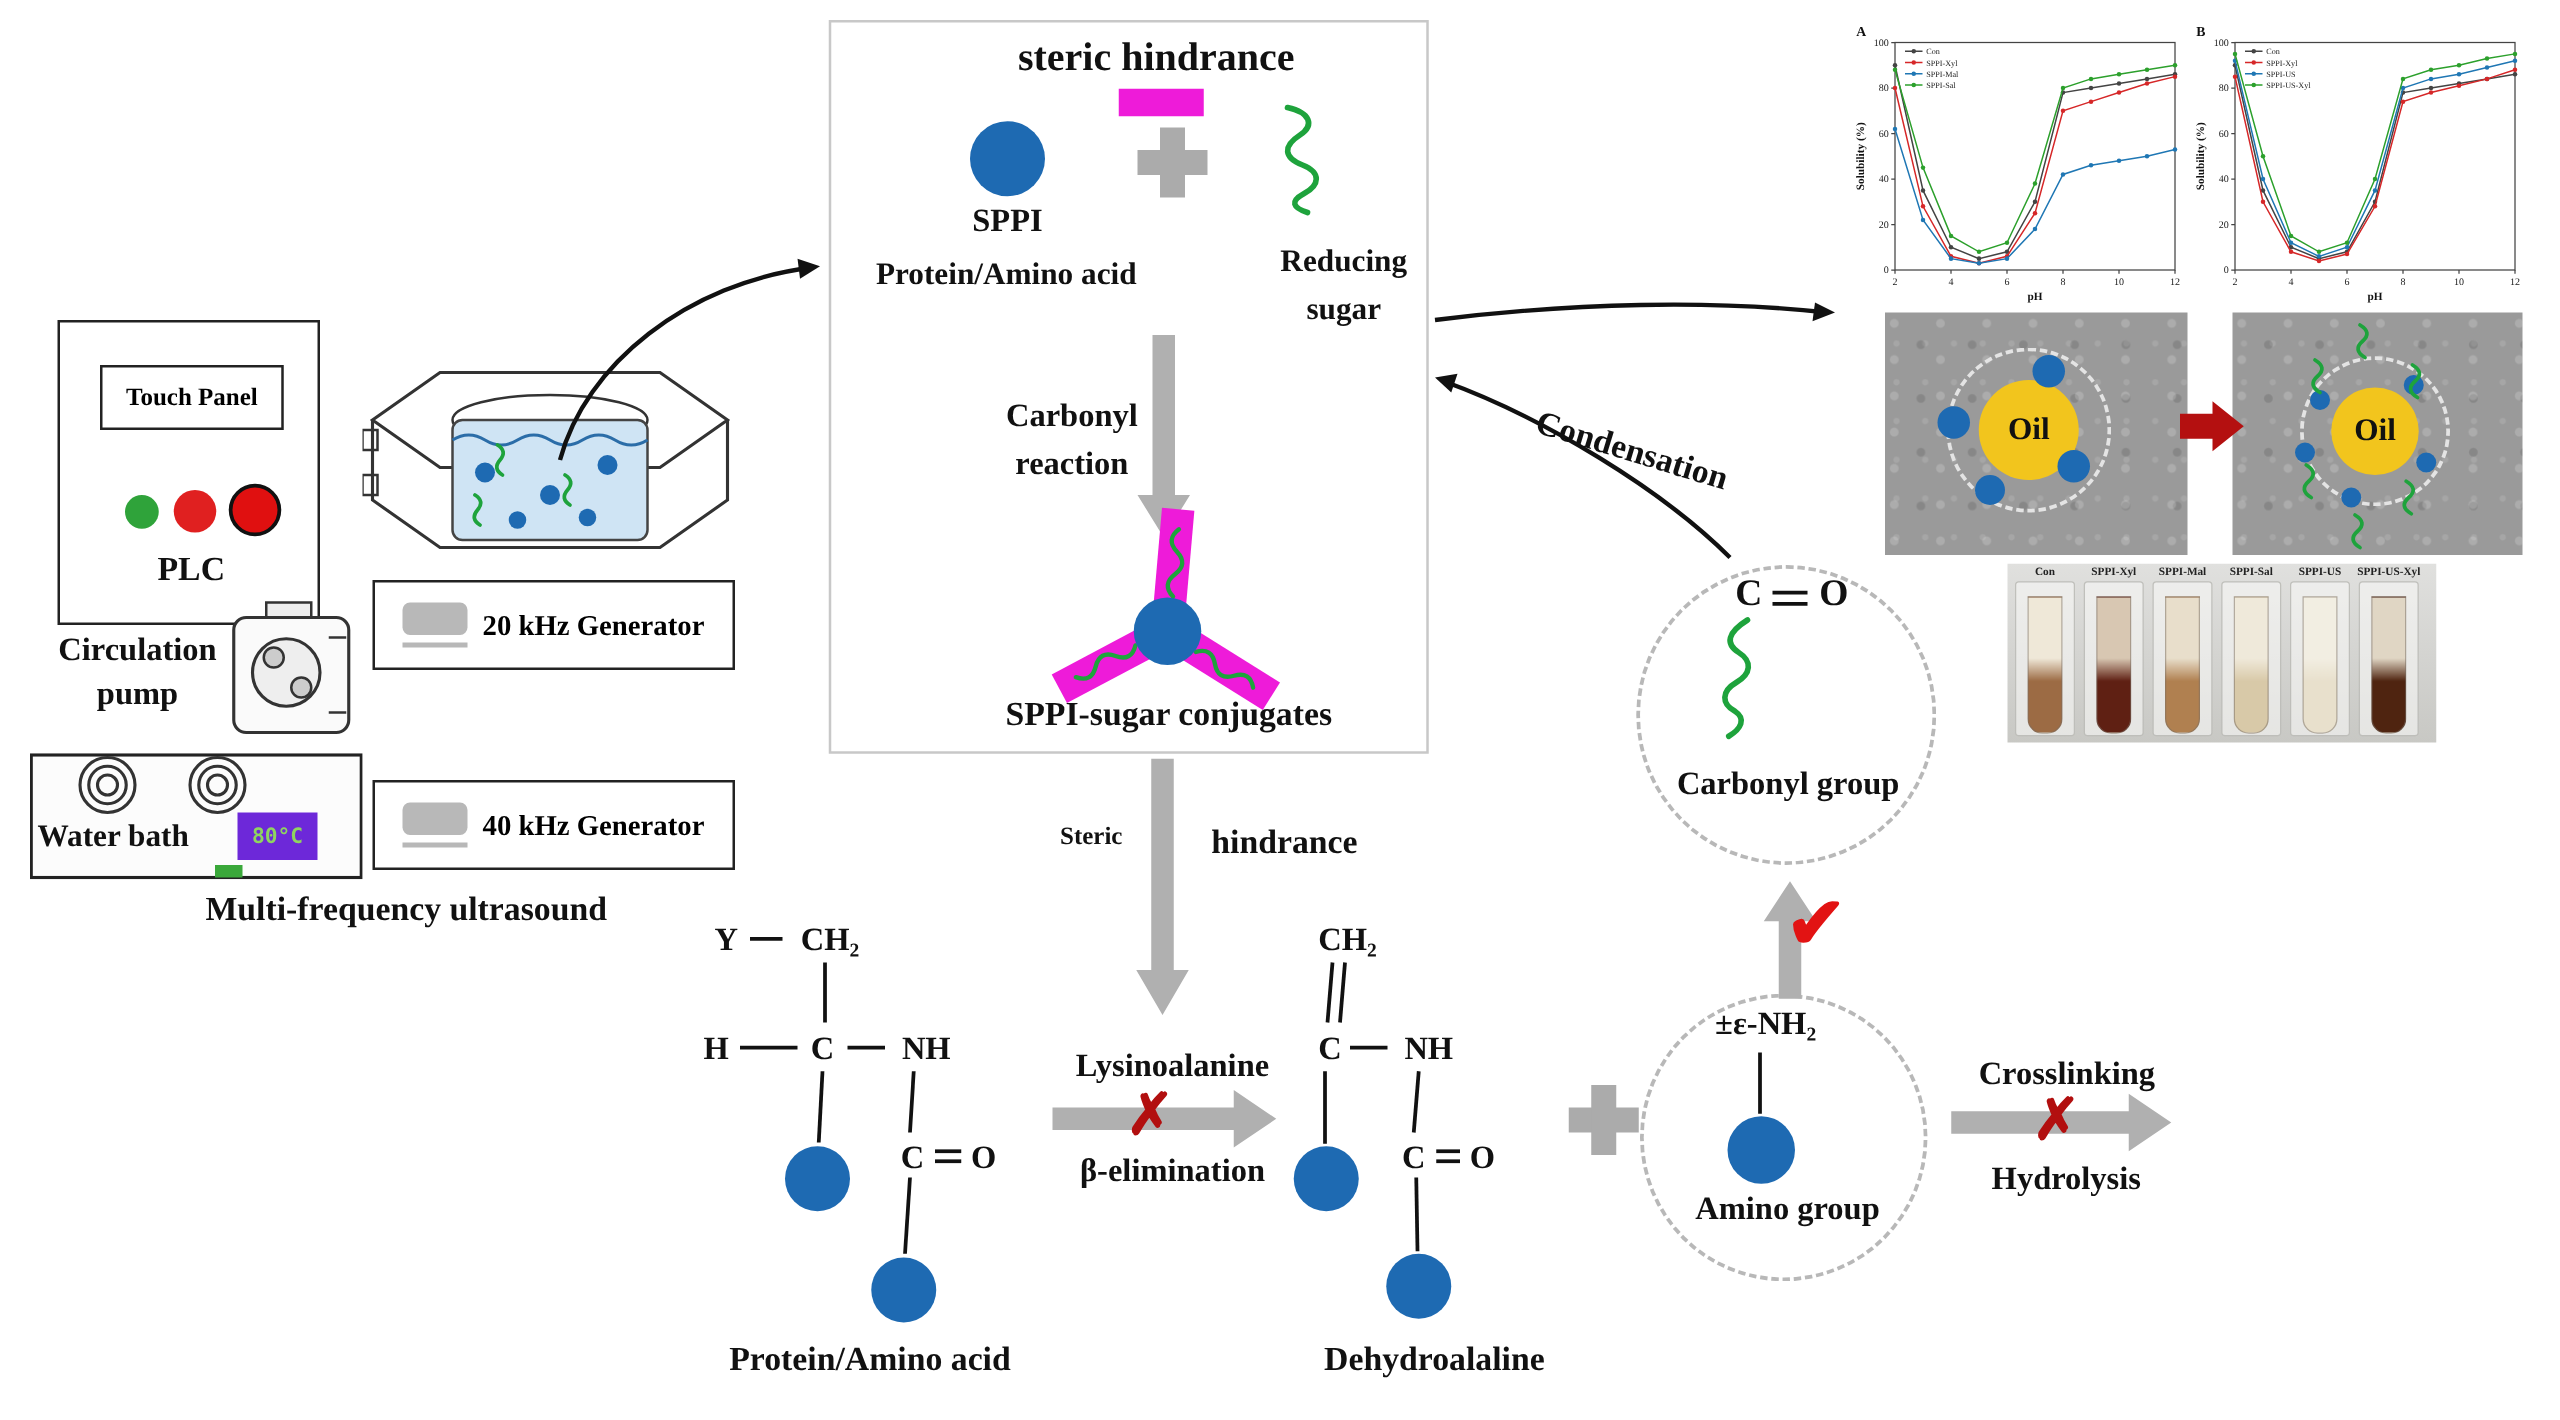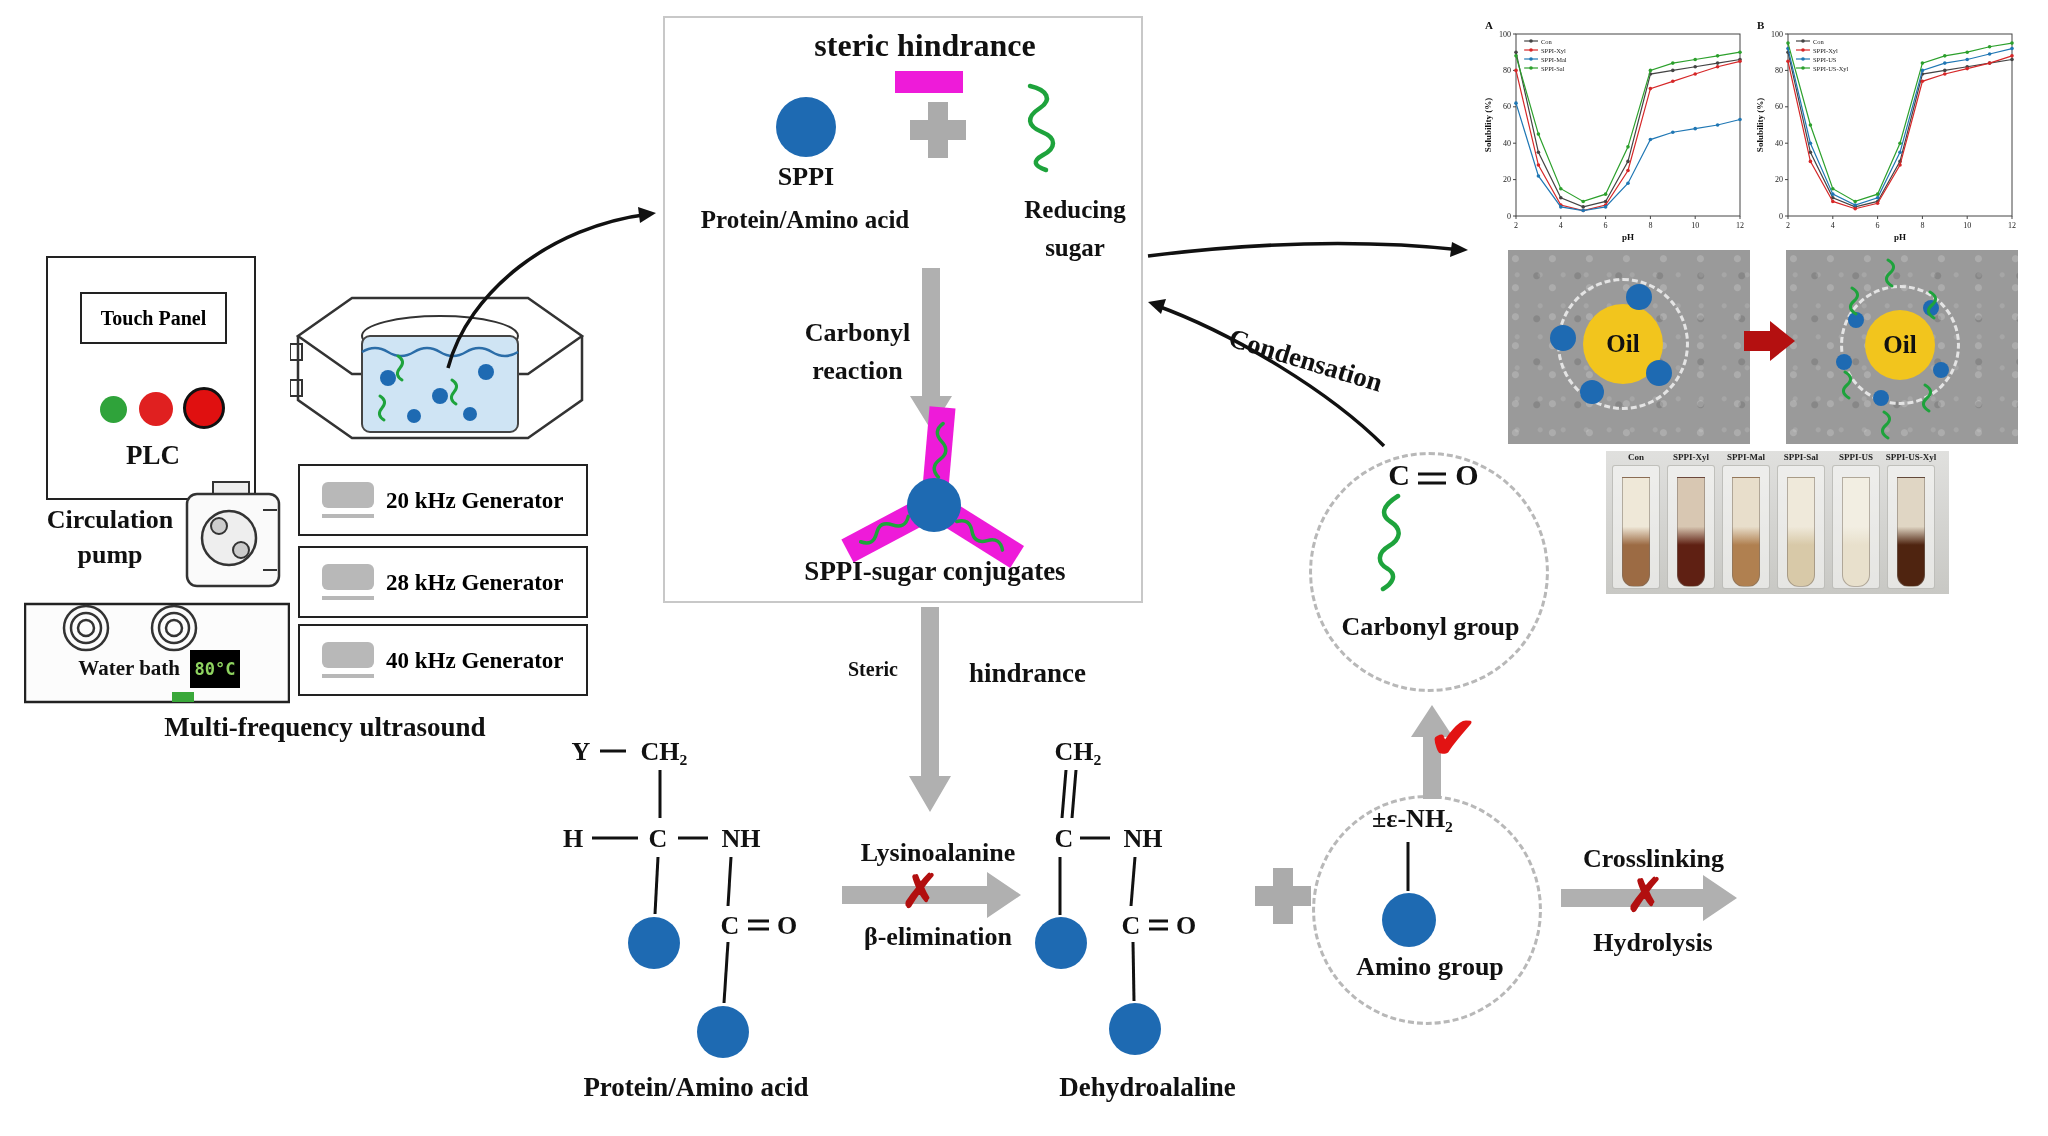--- a/index.html
+++ b/index.html
@@ -78,33 +78,28 @@
     <rect x="1" y="6" width="264" height="98" fill="#fcfcfc" stroke="#222" stroke-width="2.5"></rect>
     <g stroke="#333" stroke-width="2.5" fill="none">
       <circle cx="62" cy="30" r="22"></circle>
         <circle cx="62" cy="30" r="15"></circle>
         <circle cx="62" cy="30" r="8"></circle>
       <circle cx="150" cy="30" r="22"></circle>
         <circle cx="150" cy="30" r="15"></circle>
         <circle cx="150" cy="30" r="8"></circle>
     </g>
   </svg>
-  <div class="lbl" style="left:30px;top:656px;width:150px;font-size:21px;text-align:right">Water bath</div>
-  <div style="position:absolute;left:190px;top:650px;width:50px;height:38px;background:#000000;color:#8fd460;display:flex;align-items:center;justify-content:center;font-weight:bold;font-size:17px;z-index:3;font-family:'DejaVu Sans Mono',monospace">80°C</div>
+  <div class="lbl" style="left:30px;top:656px;width:150px;font-size:25px;text-align:left">Water bath</div>
+  <div style="position:absolute;left:190px;top:650px;width:64px;height:38px;background:#6d28d9;color:#8fd460;display:flex;align-items:center;justify-content:center;font-weight:bold;font-size:17px;z-index:3;font-family:'DejaVu Sans Mono',monospace">80°C</div>
   <div style="position:absolute;left:172px;top:692px;width:22px;height:10px;background:#3aa83a;z-index:3"></div>
 
   <div class="gen" style="left:298px;top:464px;width:290px;height:72px">
     <div class="gicon"></div>
       <div class="gline"></div>
     <div class="gtext">20 kHz Generator</div>
-  </div>
-  <div class="gen" style="left:298px;top:546px;width:290px;height:72px">
-    <div class="gicon"></div>
-      <div class="gline"></div>
-    <div class="gtext">28 kHz Generator</div>
   </div>
   <div class="gen" style="left:298px;top:624px;width:290px;height:72px">
     <div class="gicon"></div>
       <div class="gline"></div>
     <div class="gtext">40 kHz Generator</div>
   </div>
   <div class="lbl" style="left:120px;top:712px;width:410px;font-size:27px">Multi-frequency ultrasound</div>
 
   <div style="position:absolute;left:663px;top:16px;width:480px;height:587px;border:2px solid #c8c8c8;background:#fff;z-index:1"></div>
   <div class="lbl" style="left:800px;top:27px;width:250px;font-size:32px">steric hindrance</div>

